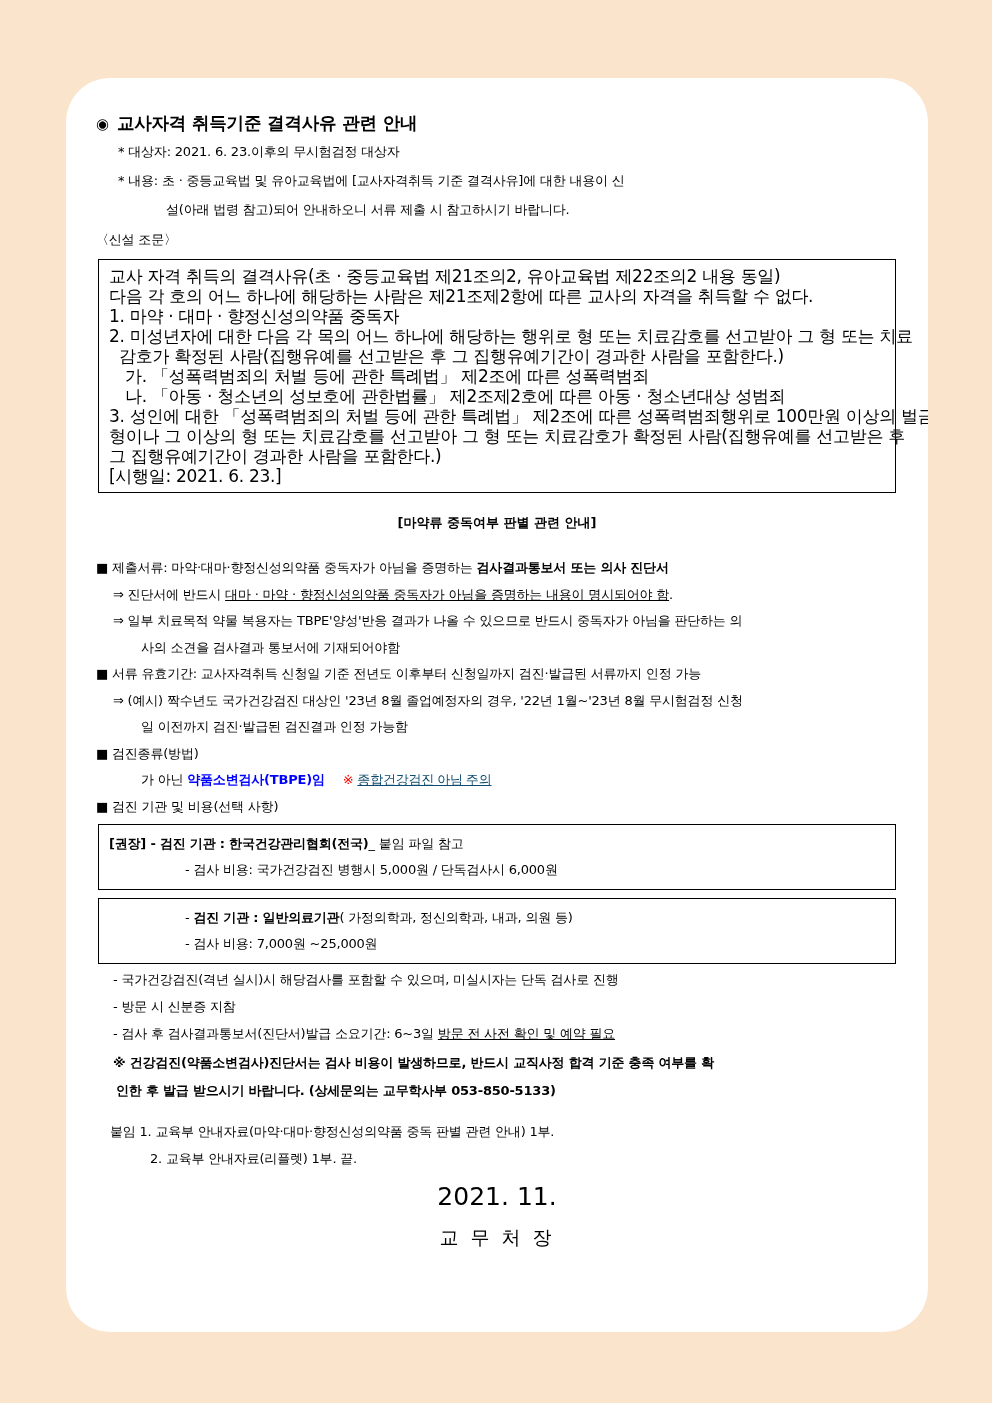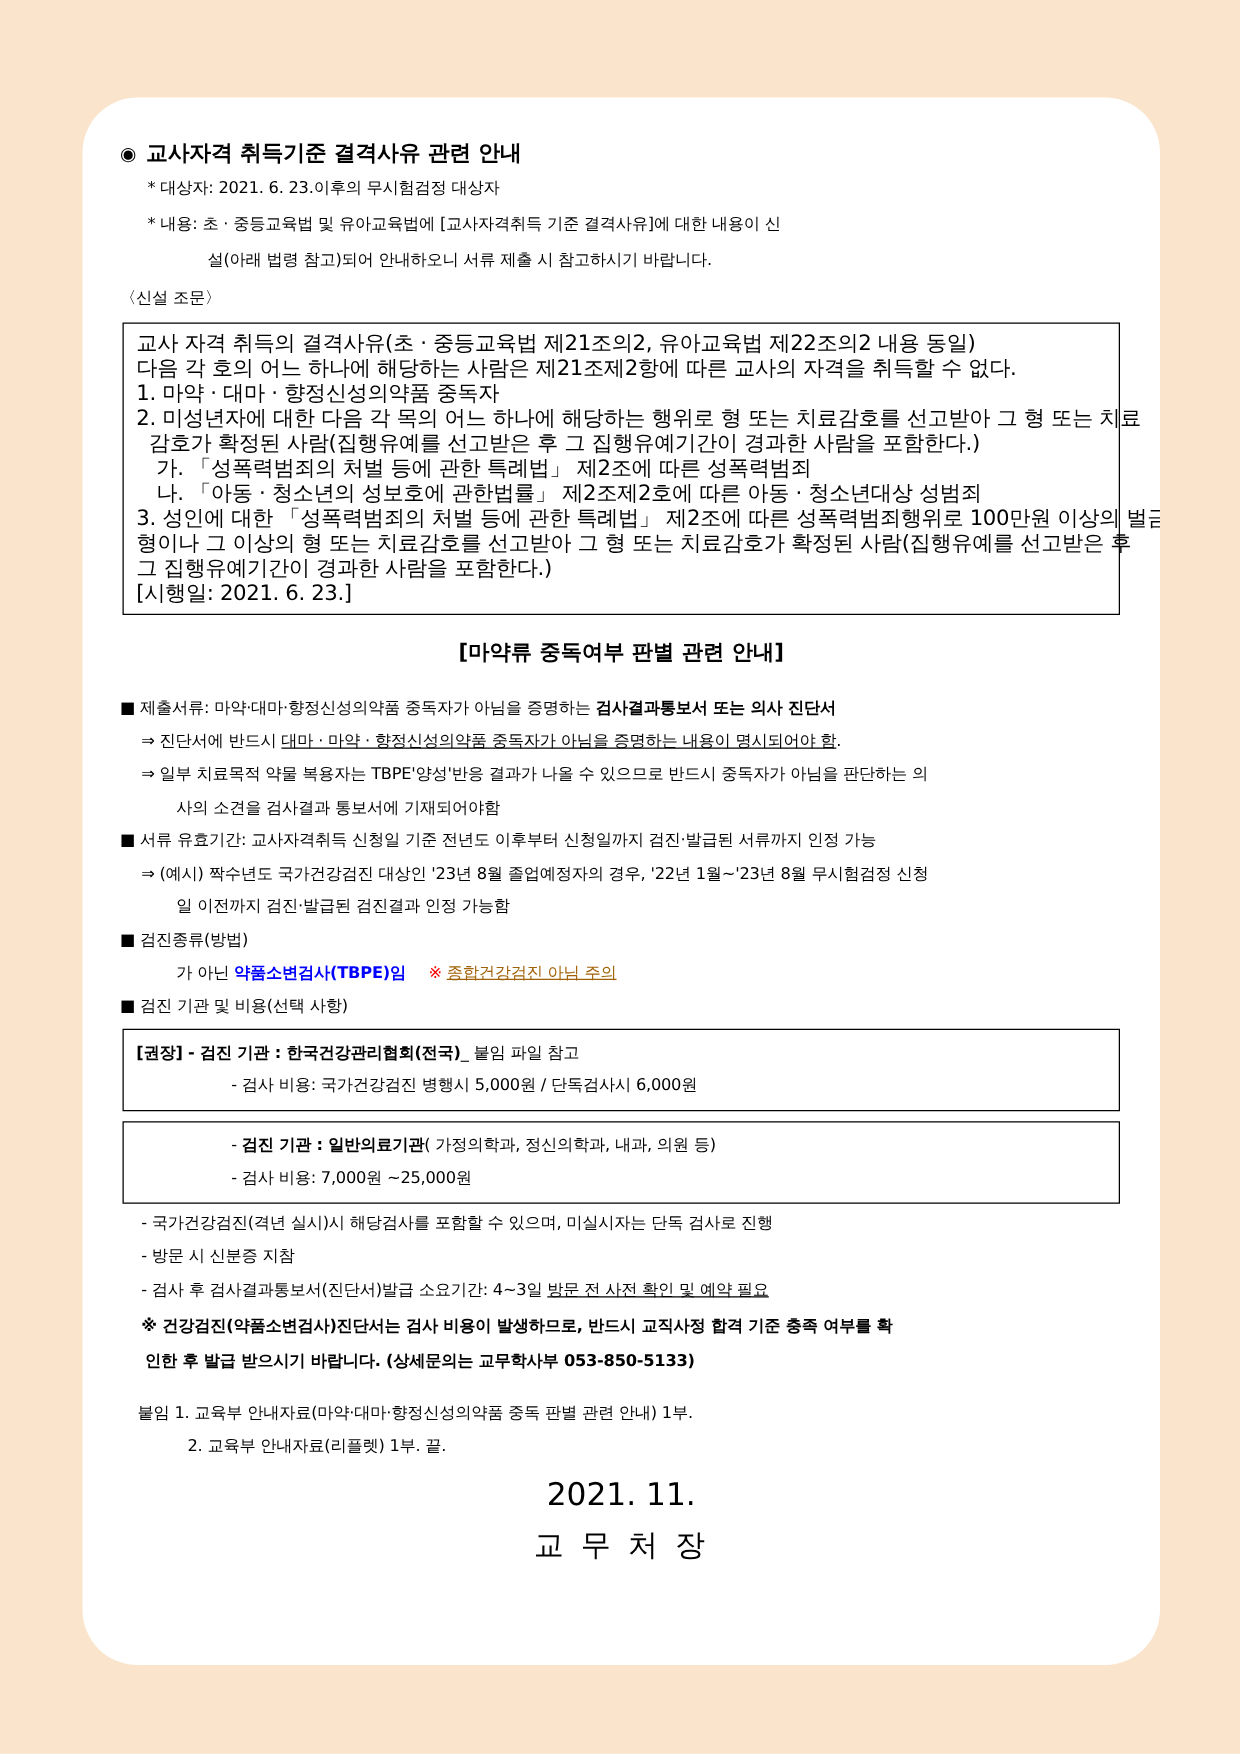--- a/index.html
+++ b/index.html
@@ -19,36 +19,36 @@
     padding:32px 30px 0 30px;
     overflow:hidden;
   }
   .ln { font-size:13px; line-height:26.5px; white-space:nowrap; letter-spacing:-0.2px; }
   .title-ln { font-size:17.5px; font-weight:bold; line-height:26px; }
   .bullet { margin-right:8px; font-size:15px; }
   .t-bold { font-weight:bold; }
   .blue { color:#0000FF; font-weight:bold; }
   .red { color:#FF0000; }
   .u { text-decoration:underline; }
-  .ru { color:#a16207; text-decoration:underline; }
+  .ru { color:#0c4a6e; text-decoration:underline;font-family:Liberation Serif, serif; }
   .sub { margin-left:22px; line-height:29px; }
   .cont { margin-left:70px; }
   .clause { margin-top:2px; line-height:27px; }
   .law-box {
     margin:6px 2px 0 2px;
     border:1px solid #000;
     padding:6px 10px;
   }
   .law-line { font-size:17px; line-height:20px; white-space:nowrap; letter-spacing:-0.3px; }
   .ind1 { margin-left:10px; }
   .ind2 { margin-left:16px; }
   .section-title {
     margin:18px 0 20px 0;
     text-align:center;
-    font-size:17px; font-weight:bold; line-height:24px;
+    font-size:13px; font-weight:bold; line-height:24px;
   }
   .arrow { margin-left:17px; }
   .arrow-cont { margin-left:45px; }
   .dash { margin-left:17px; }
   .dash-cont { margin-left:45px; }
   .info-box {
     border:1px solid #000;
     padding:6px 10px;
     margin:4px 2px 0 2px;
   }
@@ -59,21 +59,21 @@
   .note-ln { line-height:27px; }
   .caution { margin-top:2px; font-weight:bold; }
   .caution .ln { line-height:27.5px; }
   .caution-cont { margin-left:20px; }
   .mark-gap { margin-left:18px; }
   .attach { margin-top:14px; }
   .attach .ln { line-height:27px; }
   .att1 { margin-left:14px; }
   .att2 { margin-left:54px; }
   .footer-date { margin-top:12px; text-align:center; font-size:25px; line-height:26px; }
-  .footer-signer { margin-top:12px; text-align:center; font-size:24px; line-height:30px; letter-spacing:3px; }
+  .footer-signer { margin-top:12px; text-align:center; font-size:19px; line-height:30px; letter-spacing:3px; }
 </style>
 </head>
 <body>
 
 <div class="panel">
 
   <div class="ln title-ln">
     <span class="bullet">◉</span><span>교사자격 취득기준 결격사유 관련 안내</span>
   </div>
   <div class="ln sub">* 대상자: 2021. 6. 23.이후의 무시험검정 대상자</div>
@@ -139,21 +139,21 @@
     <div class="ln box-ind">
       <span>- </span><span class="t-bold">검진 기관 : 일반의료기관</span><span>( 가정의학과, 정신의학과, 내과, 의원 등)</span>
     </div>
     <div class="ln box-ind">- 검사 비용: 7,000원 ~25,000원</div>
   </div>
 
   <div class="notes">
     <div class="ln note-ln dash">- 국가건강검진(격년 실시)시 해당검사를 포함할 수 있으며, 미실시자는 단독 검사로 진행</div>
     <div class="ln note-ln dash">- 방문 시 신분증 지참</div>
     <div class="ln note-ln dash">
-      <span>- 검사 후 검사결과통보서(진단서)발급 소요기간: 4~3일 </span><span class="u">방문 전 사전 확인 및 예약 필요</span>
+      <span>- 검사 후 검사결과통보서(진단서)발급 소요기간: 6~3일 </span><span class="u">방문 전 사전 확인 및 예약 필요</span>
     </div>
   </div>
 
   <div class="caution">
     <div class="ln dash">※ 건강검진(약품소변검사)진단서는 검사 비용이 발생하므로, 반드시 교직사정 합격 기준 충족 여부를 확</div>
     <div class="ln dash caution-cont">인한 후 발급 받으시기 바랍니다. (상세문의는 교무학사부 053-850-5133)</div>
   </div>
 
   <div class="attach">
     <div class="ln att1">붙임  1. 교육부 안내자료(마약·대마·향정신성의약품 중독 판별 관련 안내) 1부.</div>

